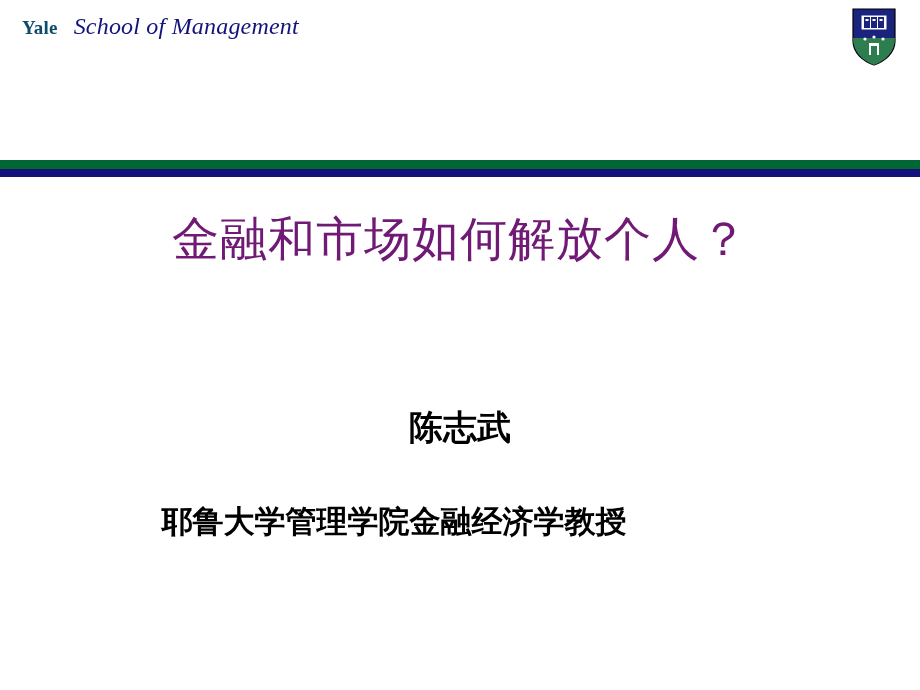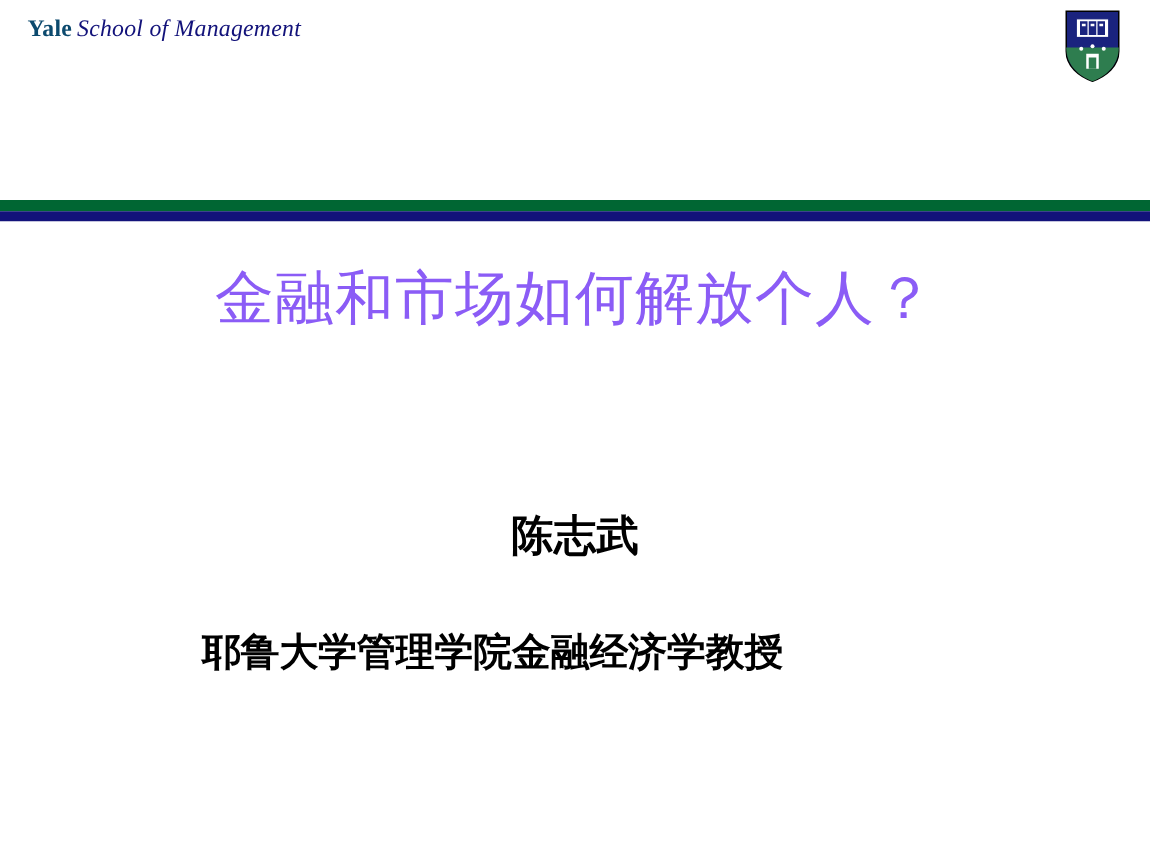--- a/index.html
+++ b/index.html
@@ -31,24 +31,24 @@
   .brand-yale {
     font-family: "Liberation Serif", serif;
     font-weight: bold;
     font-size: 19px;
     color: #0c4a6e;
     letter-spacing: 0.2px;
   }
   .brand-som {
     font-family: "Liberation Serif", serif;
     font-style: italic;
-    font-size: 19px;
+    font-size: 24px;
     color: #12127a;
     letter-spacing: 0.2px;
-    margin-left: 4px;
+    margin-left: 16px;
   }
 
   
   .crest {
     position: absolute;
     top: 8px;
     right: 24px;
     width: 44px;
     height: 58px;
   }
@@ -73,31 +73,31 @@
 
   
   .title {
     position: absolute;
     left: 0;
     top: 212px;
     width: 920px;
     text-align: center;
     font-family: "Liberation Serif", serif;
     font-size: 47px;
-    color: #8b5cf6;
+    color: #701a75;
     line-height: 1.15;
     letter-spacing: 1px;
   }
   .author {
     position: absolute;
     left: 0;
     top: 410px;
     width: 920px;
     text-align: center;
-    font-family: Liberation Serif, serif;
+    font-family: Liberation Mono, monospace;
     font-weight: bold;
     font-size: 34px;
     color: #000000;
     line-height: 1.2;
   }
   .affiliation {
     position: absolute;
     left: 0;
     top: 500px;
     width: 788px;

